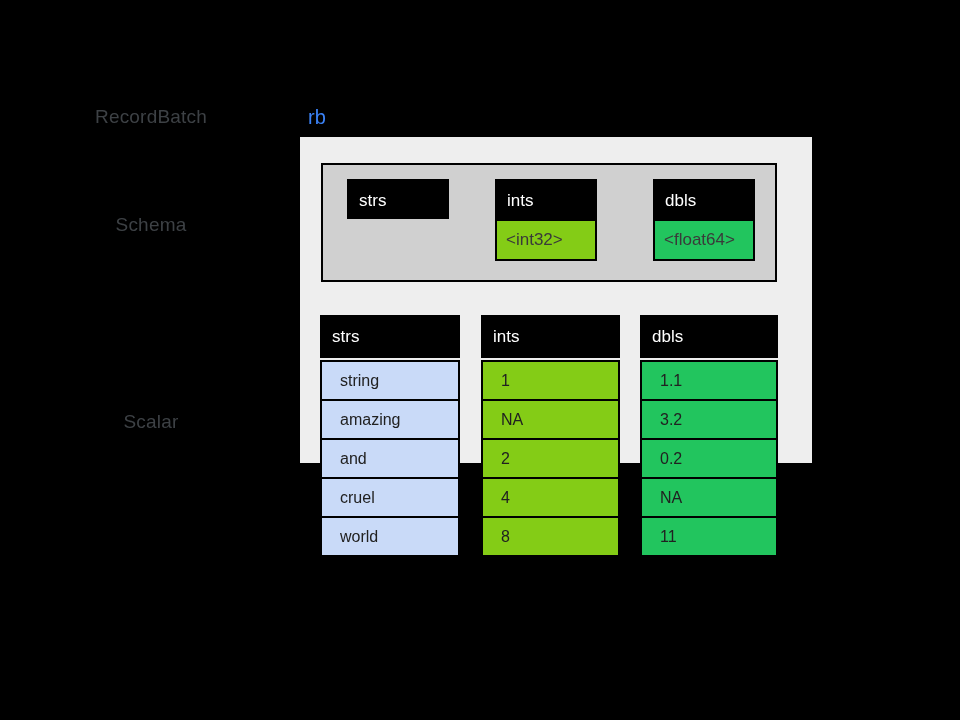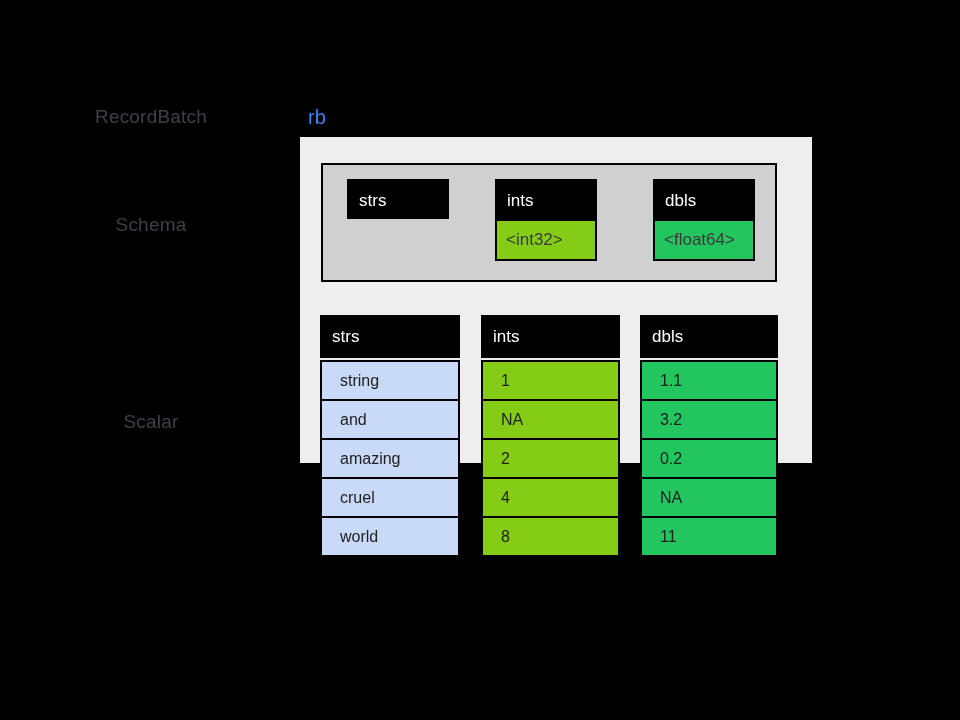--- a/index.html
+++ b/index.html
@@ -176,22 +176,22 @@
       </div>
       <div class="schema-field f-dbls">
         <div class="field-header">dbls</div>
         <div class="field-type fill-pink">&lt;float64&gt;</div>
       </div>
     </div>
 
     <div class="array-col a-strs">
       <div class="array-header">strs</div>
       <div class="cell fill-blue">string</div>
+      <div class="cell fill-blue">amazing</div>
       <div class="cell fill-blue">and</div>
-      <div class="cell fill-blue">amazing</div>
       <div class="cell fill-blue">cruel</div>
       <div class="cell fill-blue">world</div>
     </div>
 
     <div class="array-col a-ints">
       <div class="array-header">ints</div>
       <div class="cell fill-yellow">1</div>
       <div class="cell fill-yellow">NA</div>
       <div class="cell fill-yellow">2</div>
       <div class="cell fill-yellow">4</div>

